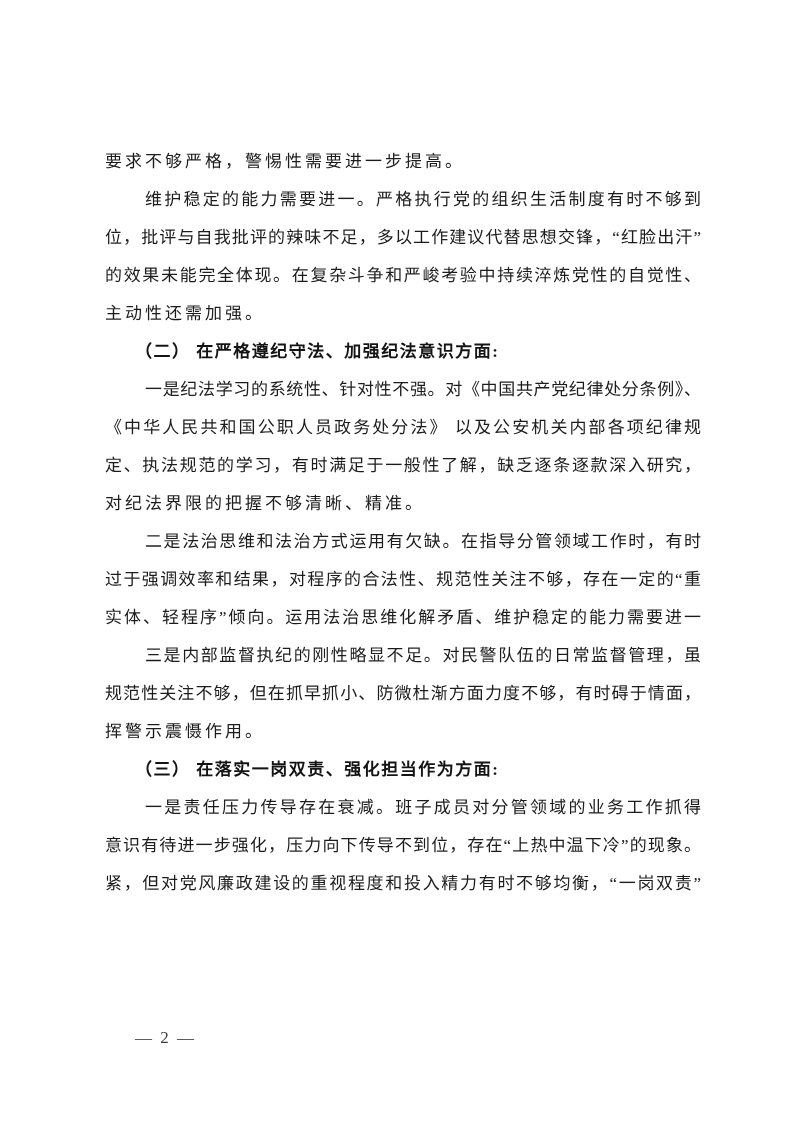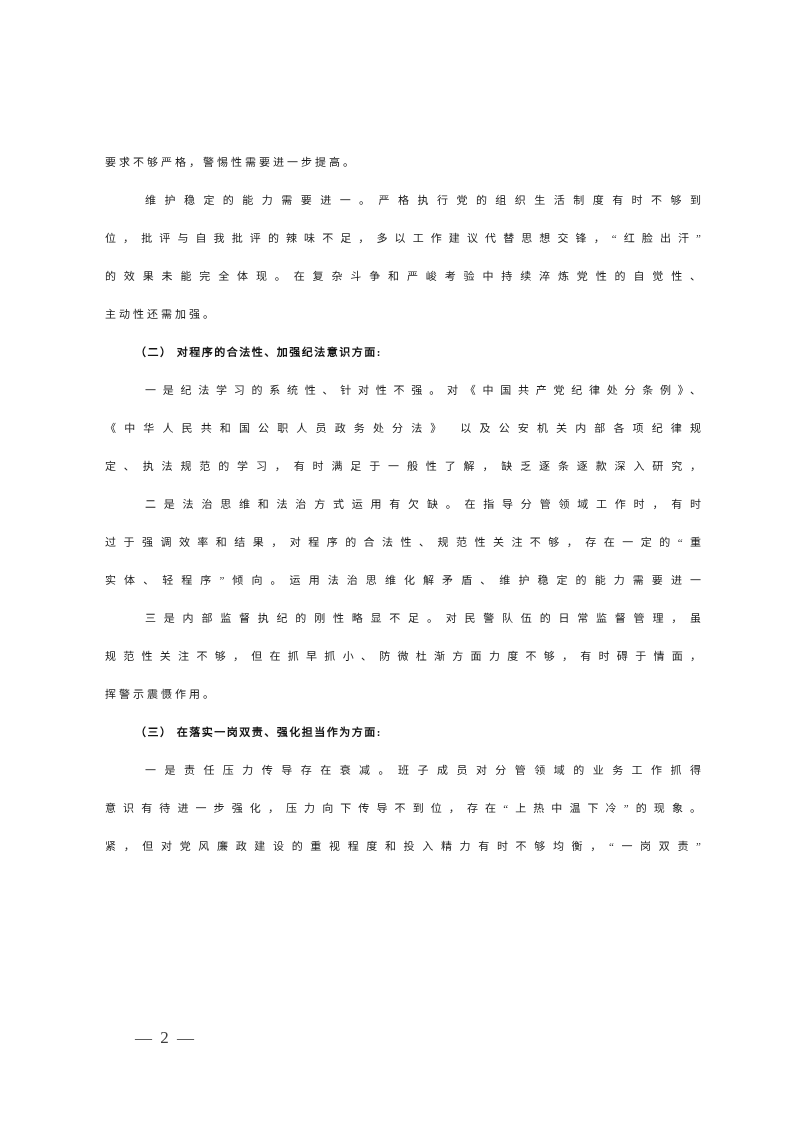--- a/index.html
+++ b/index.html
@@ -18,21 +18,21 @@
   }
   .content {
     position: absolute;
     left: 105px;
     top: 143px;
     width: 596px;
   }
   .line {
     height: 38px;
     line-height: 38px;
-    font-size: 11px;
+    font-size: 17px;
     white-space: nowrap;
     text-align: left;
   }
   
   .line.full {
     white-space: normal;
     text-align: justify;
     text-align-last: justify;
   }
   
@@ -63,24 +63,25 @@
 </head>
 <body>
 
 <div class="page">
   <div class="content">
     <div class="line last">要求不够严格，警惕性需要进一步提高。</div>
     <div class="line indent full">维护稳定的能力需要进一。严格执行党的组织生活制度有时不够到</div>
     <div class="line full">位，批评与自我批评的辣味不足，多以工作建议代替思想交锋，“红脸出汗”</div>
     <div class="line full">的效果未能完全体现。在复杂斗争和严峻考验中持续淬炼党性的自觉性、</div>
     <div class="line last">主动性还需加强。</div>
-    <div class="line header">（二） 对程序的合法性、加强纪法意识方面:</div>
+    <div class="line header">（二） 在严格遵纪守法、加强纪法意识方面:</div>
     <div class="line indent full">一是纪法学习的系统性、针对性不强。对《中国共产党纪律处分条例》、</div>
     <div class="line full">《中华人民共和国公职人员政务处分法》 以及公安机关内部各项纪律规</div>
     <div class="line full">定、执法规范的学习，有时满足于一般性了解，缺乏逐条逐款深入研究，</div>
+    <div class="line last">对纪法界限的把握不够清晰、精准。</div>
     <div class="line indent full">二是法治思维和法治方式运用有欠缺。在指导分管领域工作时，有时</div>
     <div class="line full">过于强调效率和结果，对程序的合法性、规范性关注不够，存在一定的“重</div>
     <div class="line full">实体、轻程序”倾向。运用法治思维化解矛盾、维护稳定的能力需要进一</div>
     <div class="line indent full">三是内部监督执纪的刚性略显不足。对民警队伍的日常监督管理，虽</div>
     <div class="line full">规范性关注不够，但在抓早抓小、防微杜渐方面力度不够，有时碍于情面，</div>
     <div class="line last">挥警示震慑作用。</div>
     <div class="line header">（三） 在落实一岗双责、强化担当作为方面:</div>
     <div class="line indent full">一是责任压力传导存在衰减。班子成员对分管领域的业务工作抓得</div>
     <div class="line full">意识有待进一步强化，压力向下传导不到位，存在“上热中温下冷”的现象。</div>
     <div class="line full">紧，但对党风廉政建设的重视程度和投入精力有时不够均衡，“一岗双责”</div>

